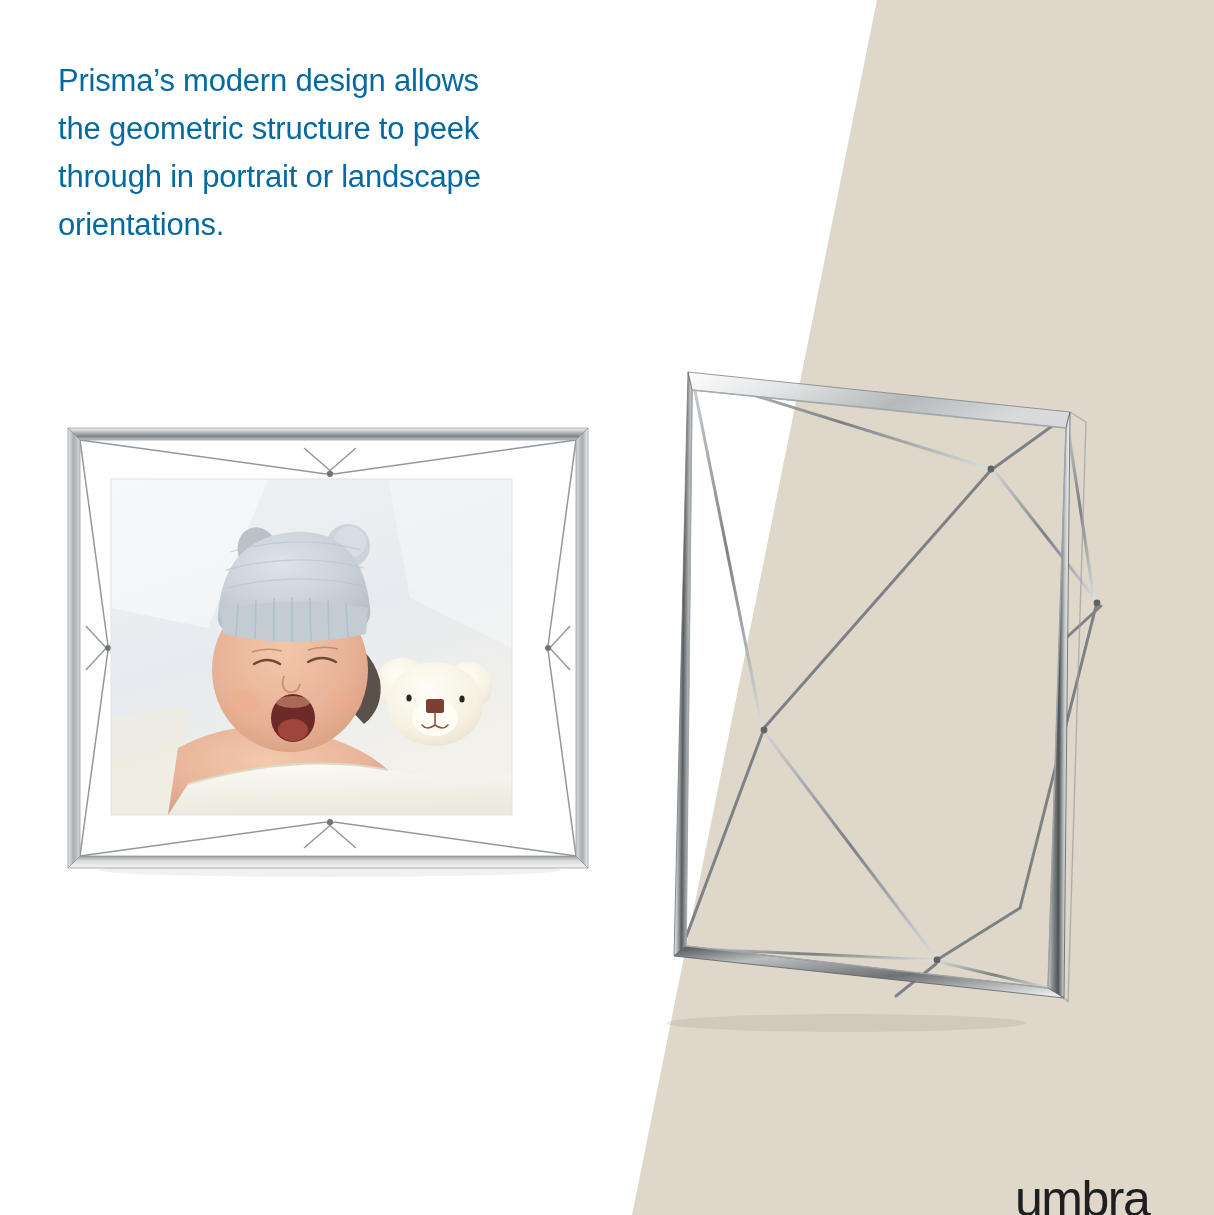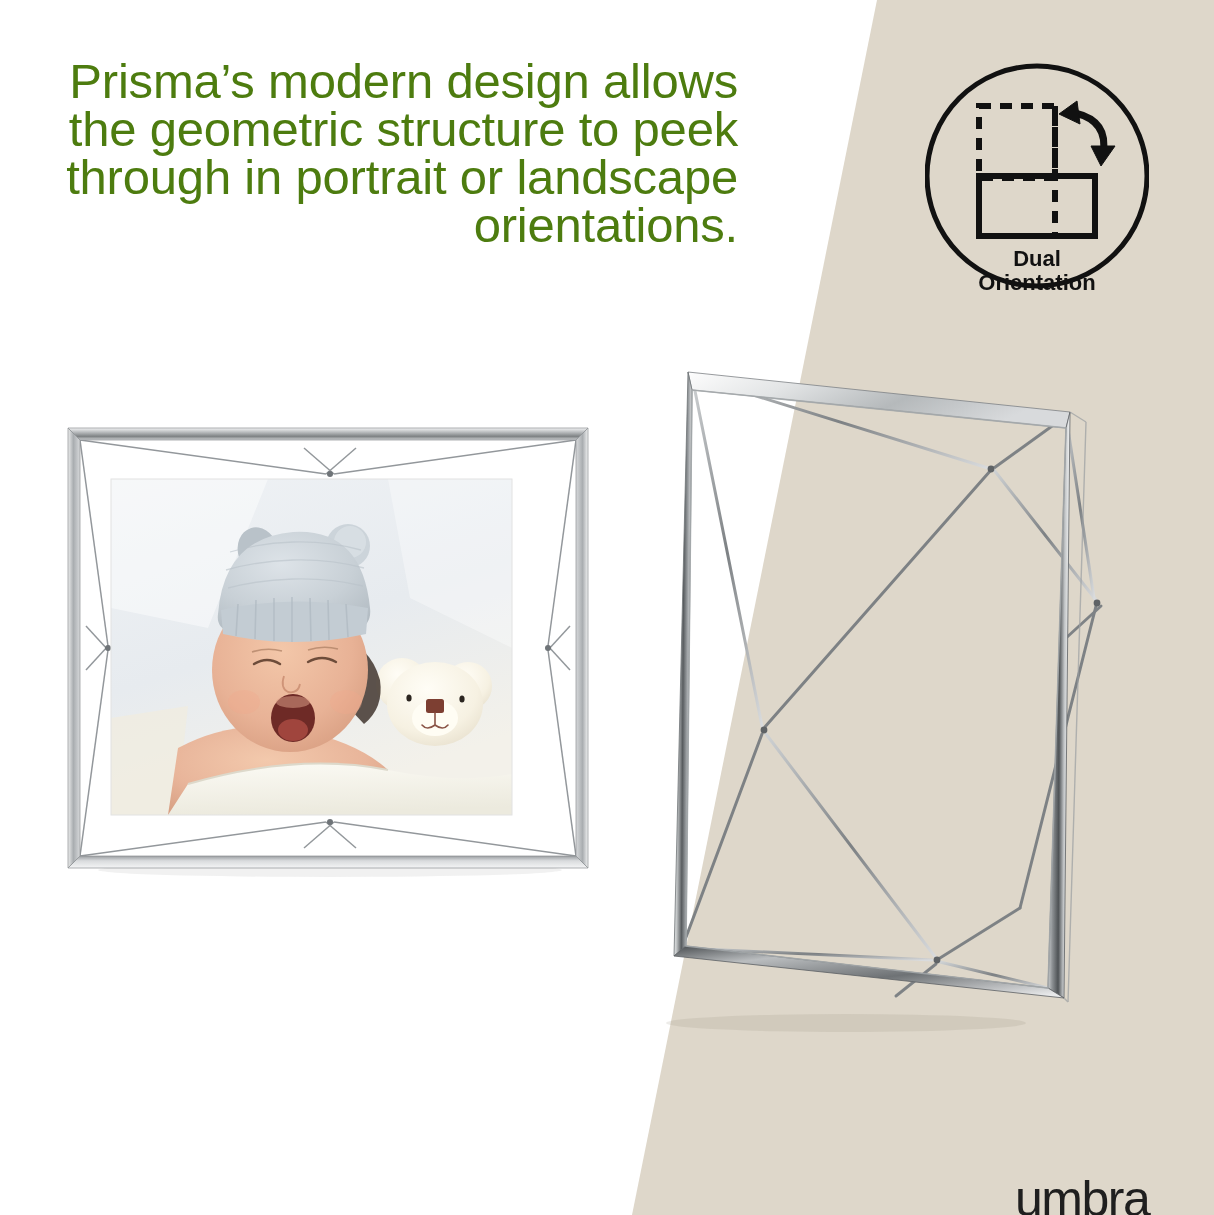--- a/index.html
+++ b/index.html
@@ -25,27 +25,26 @@
     z-index: 1;
   }
 
   
   #headline {
     position: absolute;
     left: 58px;
     top: 57px;
     width: 680px;
     z-index: 6;
-    font-size: 49px;
+    font-size: 31px;
     line-height: 48px;
-    color: #4d7c0f;
+    color: #0369a1;
     letter-spacing: -0.2px;
     font-weight: 400;
     white-space: pre-line;
-    text-align: right;
   }
 
   
   #badge {
     position: absolute;
     left: 925px;
     top: 58px;
     width: 224px;
     height: 250px;
     z-index: 6;
@@ -339,41 +338,20 @@
       </g>
 
       <g stroke="#9b9fa2" stroke-width="1.4" fill="none" opacity="0.7">
         <line x1="474" y1="64" x2="490" y2="74"></line>
         <line x1="490" y1="74" x2="472" y2="654"></line>
         <line x1="472" y1="654" x2="468" y2="650"></line>
       </g>
     </svg>
   </div>
 
-  <div id="badge">
-    <svg width="224" height="250" viewBox="0 0 224 250" xmlns="http://www.w3.org/2000/svg">
-
-      <circle cx="112" cy="118" r="110" fill="none" stroke="#111111" stroke-width="5"></circle>
-
-      <rect x="54" y="48" width="76" height="72" fill="none" stroke="#111111" stroke-width="6" stroke-dasharray="12 9"></rect>
-
-      <line x1="130" y1="48" x2="130" y2="178" stroke="#111111" stroke-width="6" stroke-dasharray="12 9"></line>
-
-      <rect x="54" y="118" width="116" height="60" fill="none" stroke="#111111" stroke-width="6"></rect>
-
-      <g stroke="#111111" fill="#111111">
-        <path d="M150 55 Q184 63 178 96" fill="none" stroke-width="7" stroke-linecap="round"></path>
-        <polygon points="152,43 134,56 155,66"></polygon>
-        <polygon points="190,88 176,108 166,88"></polygon>
-      </g>
-
-      <text x="112" y="208" text-anchor="middle" font-family="Liberation Sans, sans-serif" font-size="22" font-weight="700" fill="#111111">Dual</text>
-      <text x="112" y="232" text-anchor="middle" font-family="Liberation Sans, sans-serif" font-size="22" font-weight="700" fill="#111111">Orientation</text>
-    </svg>
-  </div>
 
   <div id="wordmark">
     <svg width="140" height="58" viewBox="0 0 140 58" xmlns="http://www.w3.org/2000/svg">
       <text x="0" y="44" font-family="Liberation Sans, sans-serif" font-size="50" font-weight="400" letter-spacing="-1.5" fill="#1f1f1f">umbra</text>
     </svg>
   </div>
 
 </div>
 
 </body></html>

